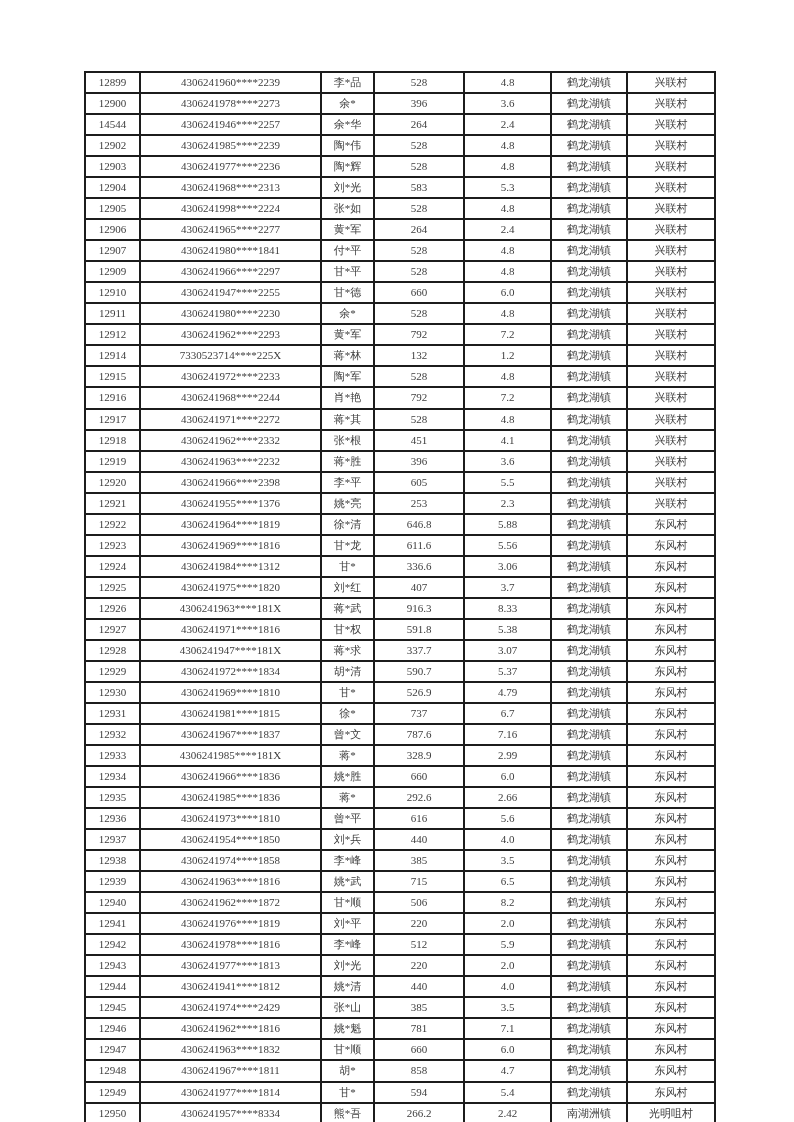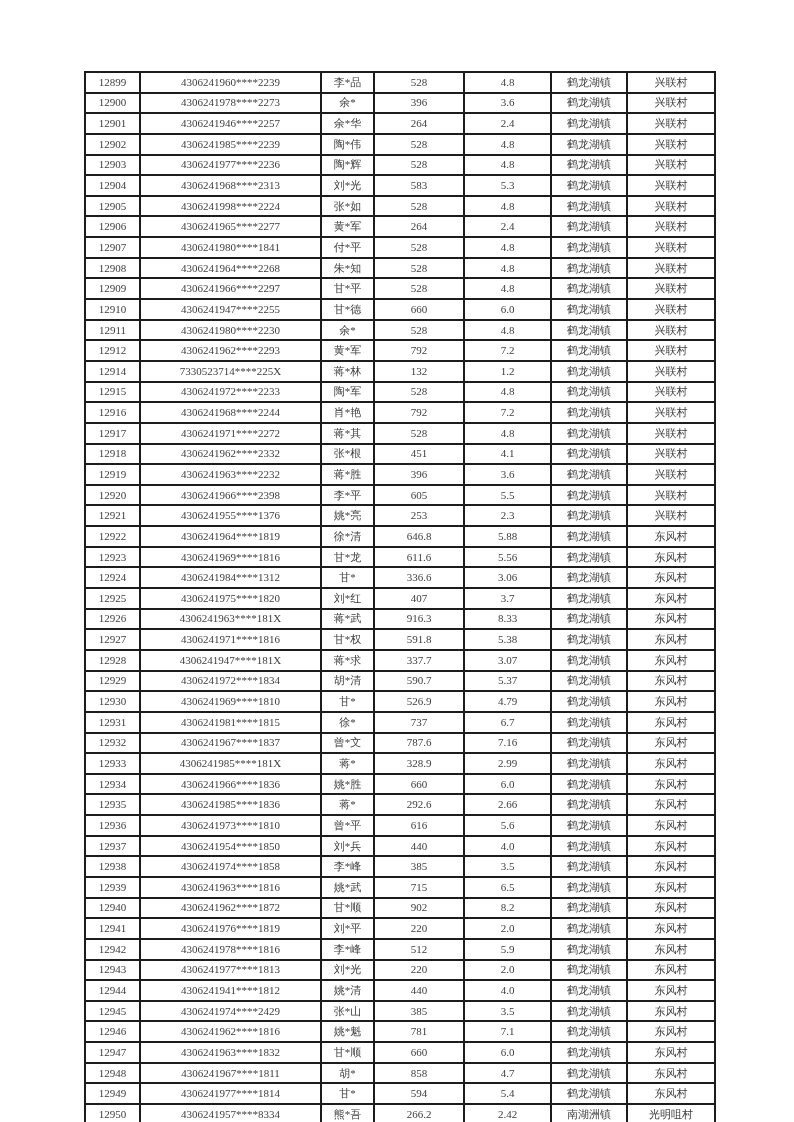--- a/index.html
+++ b/index.html
@@ -67,21 +67,21 @@
     <td>12900</td>
     <td>4306241978****2273</td>
     <td>余*</td>
     <td>396</td>
     <td>3.6</td>
     <td>鹤龙湖镇</td>
     <td>兴联村</td>
   </tr>
 
   <tr>
-    <td>12901</td>
+    <td>14544</td>
     <td>4306241946****2257</td>
     <td>余*华</td>
     <td>264</td>
     <td>2.4</td>
     <td>鹤龙湖镇</td>
     <td>兴联村</td>
   </tr>
 
   <tr>
     <td>12902</td>
@@ -136,29 +136,20 @@
   <tr>
     <td>12907</td>
     <td>4306241980****1841</td>
     <td>付*平</td>
     <td>528</td>
     <td>4.8</td>
     <td>鹤龙湖镇</td>
     <td>兴联村</td>
   </tr>
 
-  <tr>
-    <td>12908</td>
-    <td>4306241964****2268</td>
-    <td>朱*知</td>
-    <td>528</td>
-    <td>4.8</td>
-    <td>鹤龙湖镇</td>
-    <td>兴联村</td>
-  </tr>
 
   <tr>
     <td>12909</td>
     <td>4306241966****2297</td>
     <td>甘*平</td>
     <td>528</td>
     <td>4.8</td>
     <td>鹤龙湖镇</td>
     <td>兴联村</td>
   </tr>
@@ -451,21 +442,21 @@
     <td>715</td>
     <td>6.5</td>
     <td>鹤龙湖镇</td>
     <td>东风村</td>
   </tr>
 
   <tr>
     <td>12940</td>
     <td>4306241962****1872</td>
     <td>甘*顺</td>
-    <td>902</td>
+    <td>506</td>
     <td>8.2</td>
     <td>鹤龙湖镇</td>
     <td>东风村</td>
   </tr>
 
   <tr>
     <td>12941</td>
     <td>4306241976****1819</td>
     <td>刘*平</td>
     <td>220</td>

